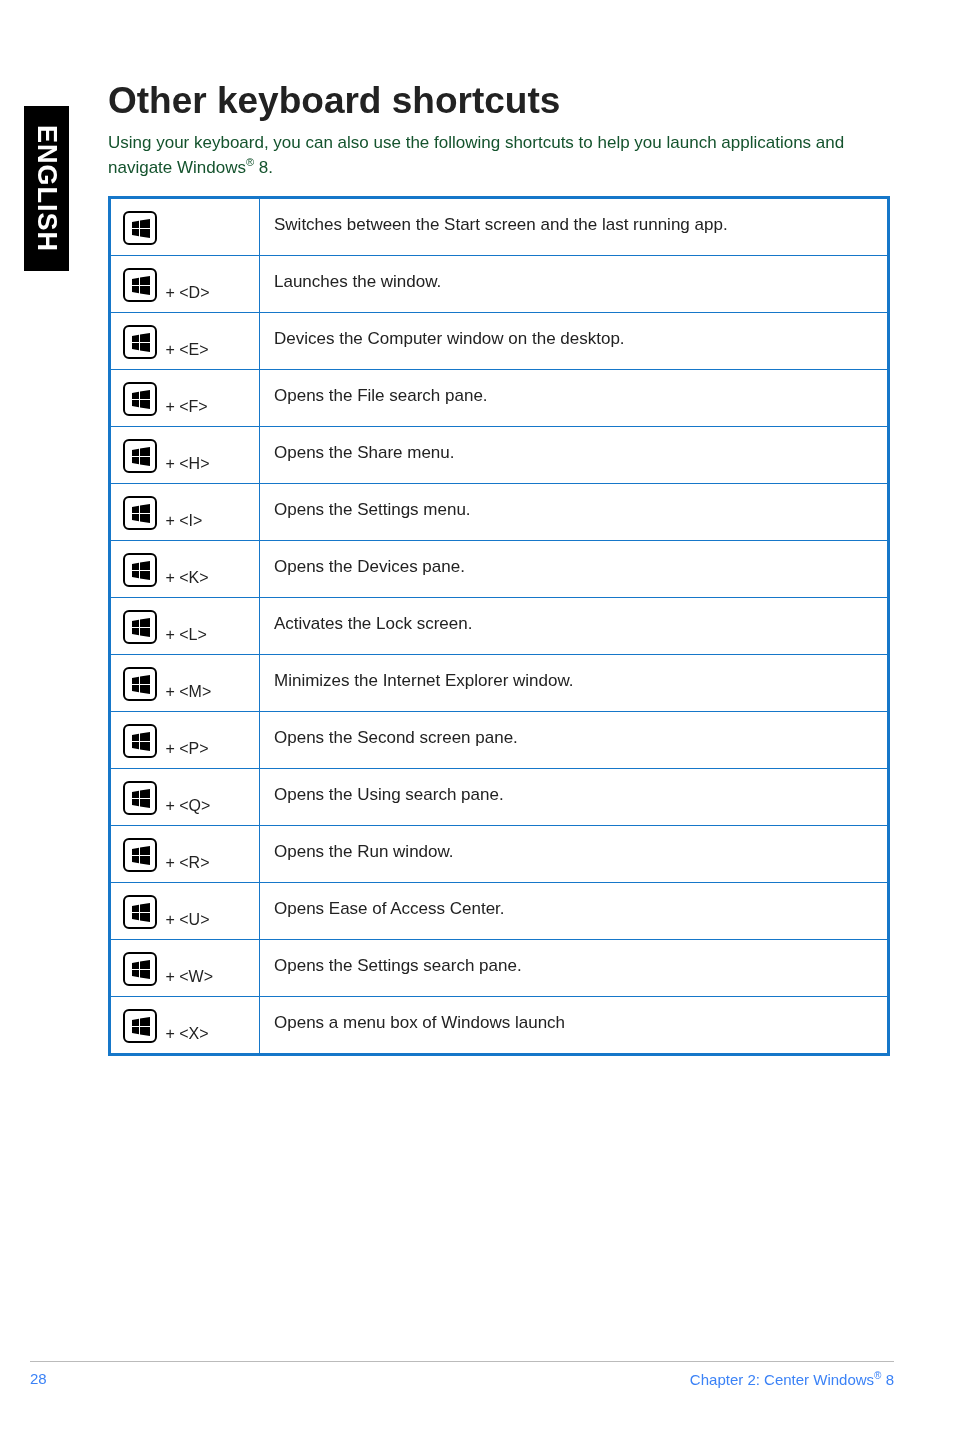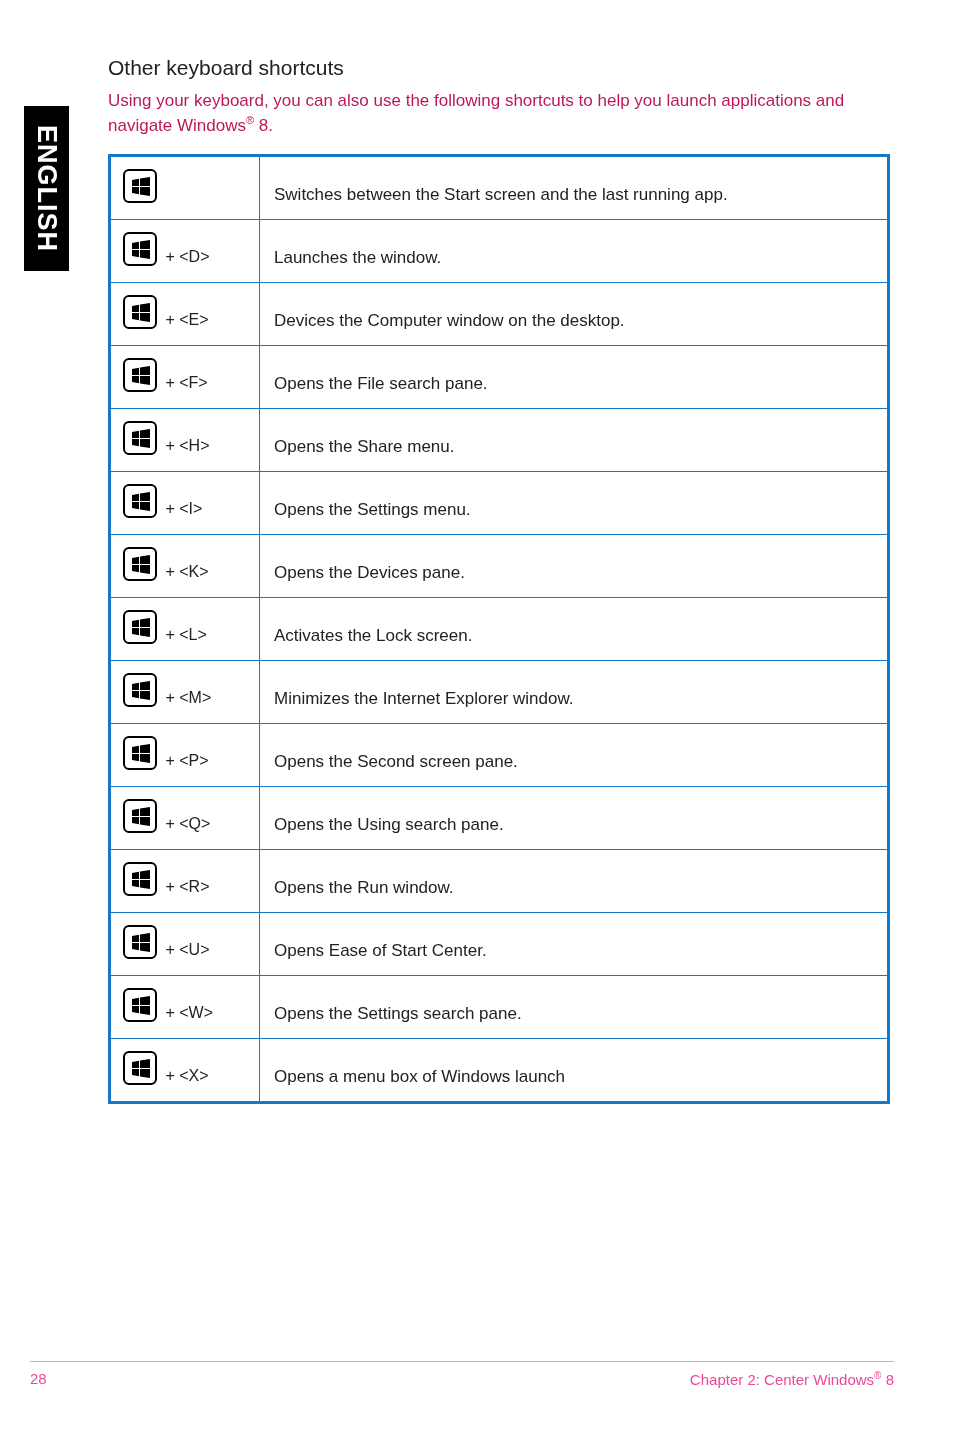--- a/index.html
+++ b/index.html
@@ -20,53 +20,53 @@
     font-weight: bold;
     font-size: 27px;
     letter-spacing: 1px;
     font-family: Arial, Helvetica, sans-serif;
   }
   .content {
     position: absolute;
     left: 108px; top: 56px;
     width: 782px;
   }
-  h1 { font-size: 21px; font-weight: normal; margin-bottom: 10px; font-family: Arial, Helvetica, sans-serif; }
-  .intro { font-size: 17px; line-height: 1.35; color: #be185d; margin-bottom: 16px; }
+  h1 { font-size: 37px; font-weight: bold; margin-bottom: 10px; font-family: Arial, Helvetica, sans-serif; margin-top: 24px; }
+  .intro { font-size: 17px; line-height: 1.35; color: #14532d; margin-bottom: 16px; }
   .intro sup { font-size: 11px; }
   table.shortcuts {
     width: 100%;
     border-collapse: collapse;
     border: 3px solid #1677c9;
   }
   table.shortcuts td {
     border: 1px solid #1677c9;
     vertical-align: top;
     font-size: 17px;
     color: #222;
   }
   td.keycell { width: 150px; padding: 12px 10px 10px 12px; }
-  td.desc { padding: 28px 14px 14px 14px; }
+  td.desc { padding: 16px 14px 14px 14px; }
   .keycap {
     display: inline-block;
     border: 2px solid #000;
     border-radius: 6px;
     width: 34px; height: 34px;
     vertical-align: bottom;
     margin-right: 2px;
     position: relative;
   }
   .keycap svg { position: absolute; left: 6px; top: 6px; }
   .plus { font-size: 16px; vertical-align: bottom; margin-left: 2px; }
   .footer {
     position: absolute;
     left: 30px; right: 60px; bottom: 50px;
     border-top: 1px solid #bbb;
     padding-top: 8px;
-    font-size: 15px; color: #ec4899;
+    font-size: 15px; color: #3b82f6;
     display: flex; justify-content: space-between;
   }
   .footer sup { font-size: 10px; }
 </style>
 </head>
 <body>
 
 <div class="page">
 
   <div class="side-tab">
@@ -228,21 +228,21 @@
           <tr>
             <td class="keycell"><span class="keycap">
 <svg width="20" height="20" viewBox="0 0 20 20">
   <g fill="#000">
     <polygon points="1,3 8,1.8 8,9 1,9"></polygon>
     <polygon points="9,1.6 19,0 19,9 9,9"></polygon>
     <polygon points="1,10 8,10 8,17.2 1,16"></polygon>
     <polygon points="9,10 19,10 19,19 9,17.4"></polygon>
   </g>
 </svg></span><span class="plus"> + &lt;U&gt;</span></td>
-            <td class="desc">Opens Ease of Start Center.</td>
+            <td class="desc">Opens Ease of Access Center.</td>
           </tr>
           <tr>
             <td class="keycell"><span class="keycap">
 <svg width="20" height="20" viewBox="0 0 20 20">
   <g fill="#000">
     <polygon points="1,3 8,1.8 8,9 1,9"></polygon>
     <polygon points="9,1.6 19,0 19,9 9,9"></polygon>
     <polygon points="1,10 8,10 8,17.2 1,16"></polygon>
     <polygon points="9,10 19,10 19,19 9,17.4"></polygon>
   </g>

